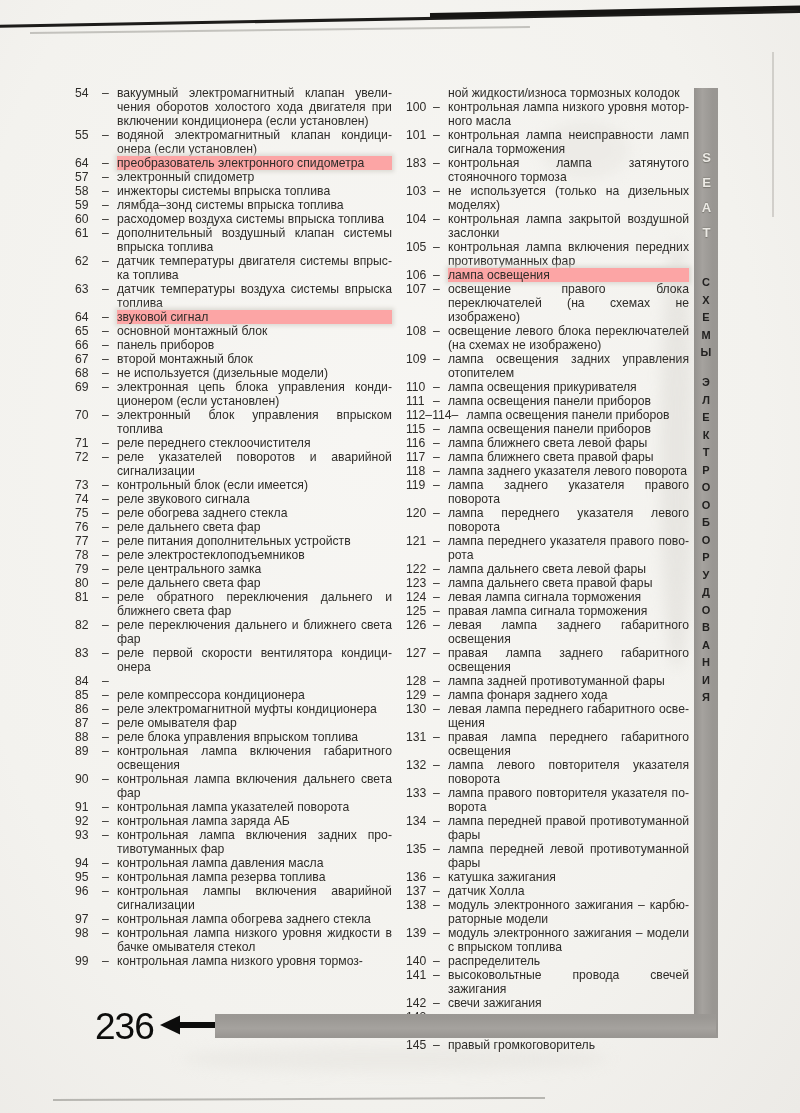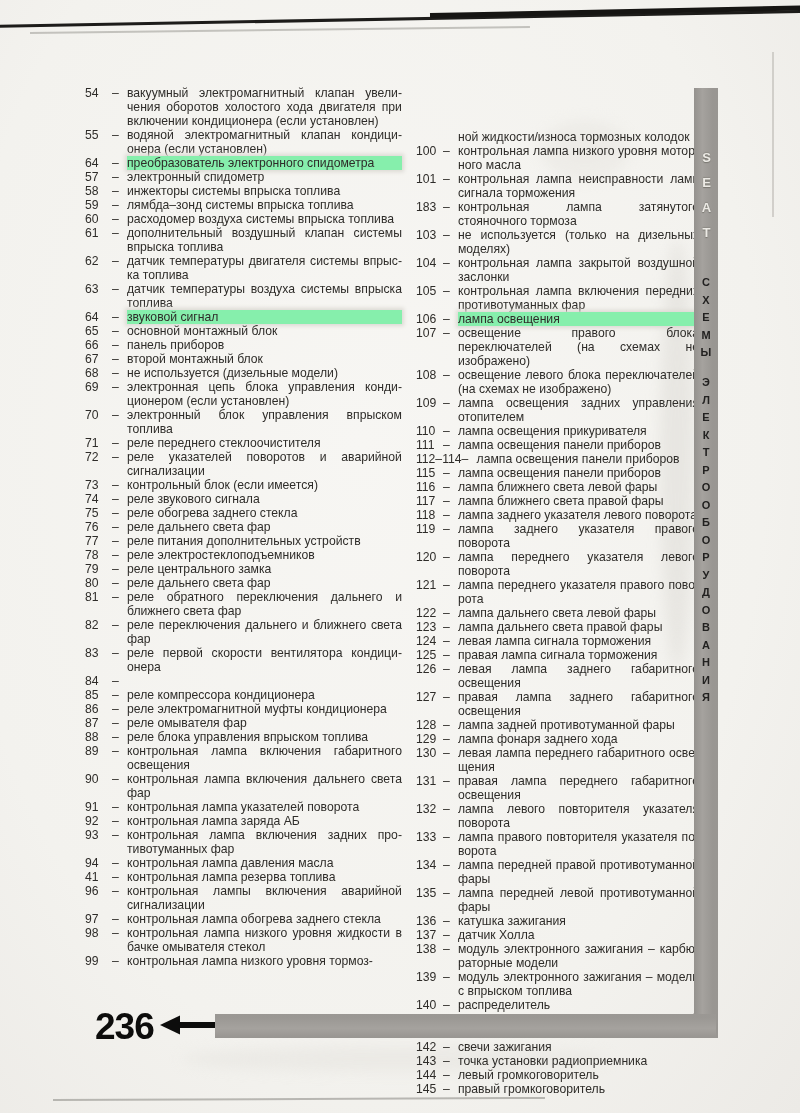--- a/index.html
+++ b/index.html
@@ -15,44 +15,44 @@
   .edge-line-thick{position:absolute;left:430px;top:13px;width:380px;height:4.5px;background:#161513;transform:rotate(-1.15deg);transform-origin:left center;}
   .edge-line-faint{position:absolute;left:30px;top:32px;width:500px;height:1.6px;background:#b7b5b0;transform:rotate(-0.7deg);transform-origin:left center;opacity:.8;}
   .bottom-line-faint{position:absolute;left:53px;top:1098px;width:492px;height:1.6px;background:#a9a7a2;transform:rotate(-0.25deg);opacity:.8;}
   .right-line-faint{position:absolute;left:772px;top:52px;width:1.5px;height:165px;background:#c9c7c2;opacity:.8;}
   .blob{position:absolute;filter:blur(7px);border-radius:50%;}
   .blob1{left:660px;top:240px;width:34px;height:430px;background:#dedcd7;opacity:.55;}
   .blob2{left:540px;top:120px;width:90px;height:60px;background:#e7e5e0;opacity:.5;}
   .blob3{left:180px;top:1046px;width:430px;height:26px;background:#e2e0db;opacity:.45;}
 
   
-  .content{position:absolute;left:85px;top:86px;width:614px;display:flex;gap:14px;}
+  .content{position:absolute;left:75px;top:86px;width:614px;display:flex;gap:14px;}
   .col{font-size:12.2px;line-height:14px;}
   .col-left{width:318px;}
-  .col-right{width:284px;margin-top:44px;}
+  .col-right{width:284px;}
   .item{display:flex;margin:0;}
   .num{flex:0 0 auto;min-width:27px;white-space:nowrap;}
   .sep{flex:0 0 15px;text-align:left;}
   .txt{flex:1 1 auto;text-align:justify;hyphens:manual;-webkit-hyphens:manual;}
-  .txt.hl{background:#86efac;box-shadow:0 0 4px 2px #dcdad4;}
+  .txt.hl{background:#fca5a5;box-shadow:0 0 4px 2px #dcdad4;}
 
   
   .sidebar{
     position:absolute;left:694px;top:88px;width:24px;height:950px;
     background:linear-gradient(90deg, rgba(110,108,104,.30), rgba(110,108,104,0) 35%, rgba(110,108,104,.22) 78%), #a5a29e;
     display:flex;flex-direction:column;align-items:center;
   }
   .vert{writing-mode:vertical-rl;text-orientation:upright;font-weight:bold;line-height:24px;}
   .brand{margin-top:62px;font-size:13px;letter-spacing:10px;color:#eceae5;text-shadow:0 1px 1px #78766f, 0 -1px 1px #8d8b85;}
   .word{font-size:11px;letter-spacing:5.5px;color:#222120;}
   .word1{margin-top:26px;}
   .word2{margin-top:12px;}
 
   
-  .pagenum{position:absolute;left:95px;top:1006px;font-size:37px;font-weight:bold;letter-spacing:-1px;color:#0d0d0c;}
+  .pagenum{position:absolute;left:95px;top:1006px;font-size:37px;font-weight:normal;letter-spacing:-1px;color:#0d0d0c;}
   .page-arrow{position:absolute;left:160px;top:1014px;}
   .footer-bar{
     position:absolute;left:215px;top:1014px;width:501px;height:24px;
     background:linear-gradient(0deg, rgba(112,110,106,.25), rgba(112,110,106,0) 40%, rgba(112,110,106,.2) 85%), #a5a29e;
   }
 </style>
 </head>
 <body>
 
 <div class="page">
@@ -308,21 +308,21 @@
           <span class="txt">контрольная лампа включения задних про­тивотуманных фар</span>
         </p>
 
         <p class="item">
           <span class="num">94</span>
           <span class="sep">–</span>
           <span class="txt">контрольная лампа давления масла</span>
         </p>
 
         <p class="item">
-          <span class="num">41</span>
+          <span class="num">95</span>
           <span class="sep">–</span>
           <span class="txt">контрольная лампа резерва топлива</span>
         </p>
 
         <p class="item">
           <span class="num">96</span>
           <span class="sep">–</span>
           <span class="txt">контрольная лампы включения аварийной сигнализации</span>
         </p>
 

